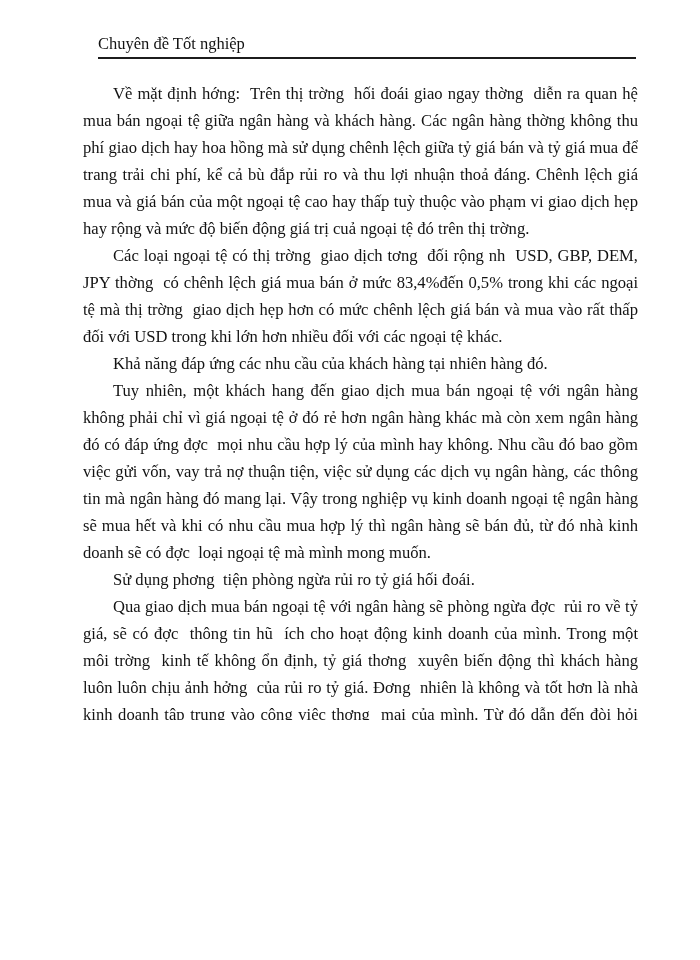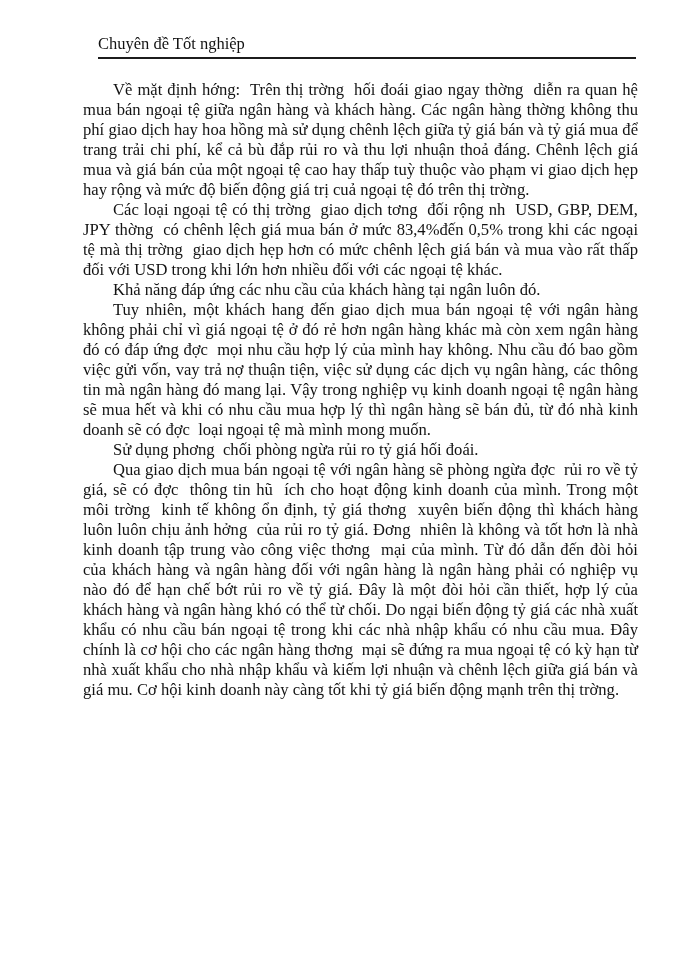--- a/index.html
+++ b/index.html
@@ -25,21 +25,21 @@
     line-height: 20px;
     border-bottom: 2px solid #1c1c1c;
     padding-bottom: 3px;
   }
   .doc-body {
     position: absolute;
     left: 83px;
     top: 80px;
     width: 555px;
     font-size: 16.6px;
-    line-height: 20px;
+    line-height: 27px;
     text-align: justify;
   }
   .doc-body p {
     margin: 0;
     text-indent: 30px;
     white-space: pre-wrap;
   }
   .page-footer {
     position: absolute;
     left: 98px;
@@ -56,23 +56,23 @@
 
 <div class="page">
 
   <div class="page-header">
     <span>Chuyên đề Tốt nghiệp</span>
   </div>
 
   <div class="doc-body">
     <p>Về mặt định hớng:  Trên thị trờng  hối đoái giao ngay thờng  diễn ra quan hệ mua bán ngoại tệ giữa ngân hàng và khách hàng. Các ngân hàng thờng không thu phí giao dịch hay hoa hồng mà sử dụng chênh lệch giữa tỷ giá bán và tỷ giá mua để trang trải chi phí, kể cả bù đắp rủi ro và thu lợi nhuận thoả đáng. Chênh lệch giá mua và giá bán của một ngoại tệ cao hay thấp tuỳ thuộc vào phạm vi giao dịch hẹp hay rộng và mức độ biến động giá trị cuả ngoại tệ đó trên thị trờng.</p>
     <p>Các loại ngoại tệ có thị trờng  giao dịch tơng  đối rộng nh  USD, GBP, DEM, JPY thờng  có chênh lệch giá mua bán ở mức 83,4%đến 0,5% trong khi các ngoại tệ mà thị trờng  giao dịch hẹp hơn có mức chênh lệch giá bán và mua vào rất thấp đối với USD trong khi lớn hơn nhiều đối với các ngoại tệ khác.</p>
-    <p>Khả năng đáp ứng các nhu cầu của khách hàng tại ngân luôn đó.</p>
+    <p>Khả năng đáp ứng các nhu cầu của khách hàng tại nhiên hàng đó.</p>
     <p>Tuy nhiên, một khách hang đến giao dịch mua bán ngoại tệ với ngân hàng không phải chỉ vì giá ngoại tệ ở đó rẻ hơn ngân hàng khác mà còn xem ngân hàng đó có đáp ứng đợc  mọi nhu cầu hợp lý của mình hay không. Nhu cầu đó bao gồm việc gửi vốn, vay trả nợ thuận tiện, việc sử dụng các dịch vụ ngân hàng, các thông tin mà ngân hàng đó mang lại. Vậy trong nghiệp vụ kinh doanh ngoại tệ ngân hàng sẽ mua hết và khi có nhu cầu mua hợp lý thì ngân hàng sẽ bán đủ, từ đó nhà kinh doanh sẽ có đợc  loại ngoại tệ mà mình mong muốn.</p>
-    <p>Sử dụng phơng  chối phòng ngừa rủi ro tỷ giá hối đoái.</p>
+    <p>Sử dụng phơng  tiện phòng ngừa rủi ro tỷ giá hối đoái.</p>
     <p>Qua giao dịch mua bán ngoại tệ với ngân hàng sẽ phòng ngừa đợc  rủi ro về tỷ giá, sẽ có đợc  thông tin hũ  ích cho hoạt động kinh doanh của mình. Trong một môi trờng  kinh tế không ổn định, tỷ giá thơng  xuyên biến động thì khách hàng luôn luôn chịu ảnh hởng  của rủi ro tỷ giá. Đơng  nhiên là không và tốt hơn là nhà kinh doanh tập trung vào công việc thơng  mại của mình. Từ đó dẫn đến đòi hỏi của khách hàng và ngân hàng đối với ngân hàng là ngân hàng phải có nghiệp vụ nào đó để hạn chế bớt rủi ro về tỷ giá. Đây là một đòi hỏi cần thiết, hợp lý của khách hàng và ngân hàng khó có thể từ chối. Do ngại biến động tỷ giá các nhà xuất khẩu có nhu cầu bán ngoại tệ trong khi các nhà nhập khẩu có nhu cầu mua. Đây chính là cơ hội cho các ngân hàng thơng  mại sẽ đứng ra mua ngoại tệ có kỳ hạn từ nhà xuất khẩu cho nhà nhập khẩu và kiếm lợi nhuận và chênh lệch giữa giá bán và giá mu. Cơ hội kinh doanh này càng tốt khi tỷ giá biến động mạnh trên thị trờng.</p>
   </div>
 
   <div class="page-footer">
     <span>SV: Nguyễn Manh Thắng</span>
   </div>
 
 </div>
 
 </body></html>

